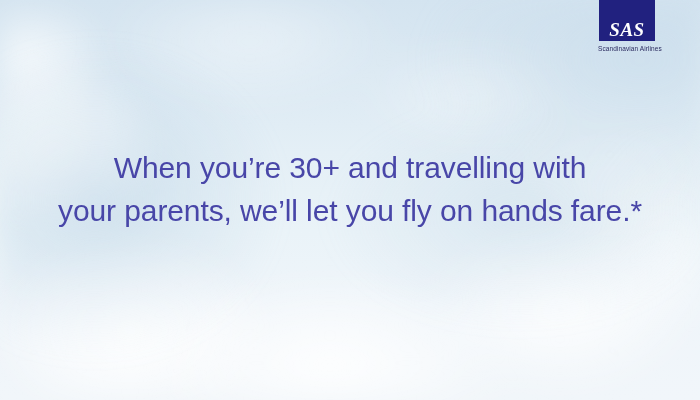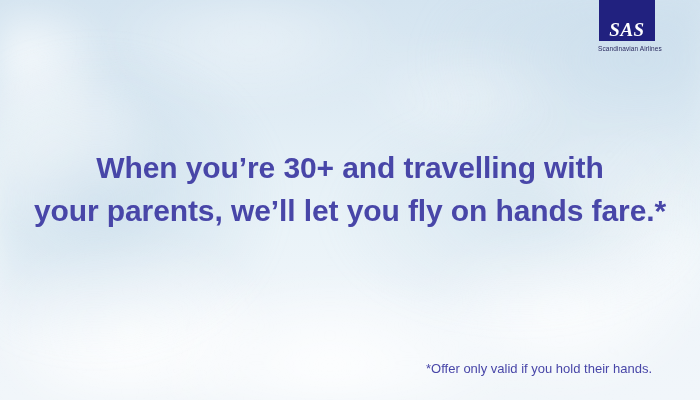--- a/index.html
+++ b/index.html
@@ -110,21 +110,21 @@
   
   .headline {
     position: absolute;
     left: 0;
     right: 0;
     top: 146px;
     text-align: center;
     color: #4846a8;
     font-size: 30px;
     line-height: 43px;
-    font-weight: 700;
+    font-weight: 400;
     letter-spacing: -0.1px;
   }
 
   .headline .line {
     display: block;
     white-space: nowrap;
   }
 
   
   .footnote {
@@ -152,15 +152,14 @@
       <span class="logo-wordmark">SAS</span>
     </div>
     <div class="logo-tagline">Scandinavian Airlines</div>
   </div>
 
   <div class="headline">
     <span class="line">When you’re 30+ and travelling with</span>
     <span class="line">your parents, we’ll let you fly on hands fare.*</span>
   </div>
 
-  <div class="footnote">*Offer only valid if you hold their hands.</div>
 
 </div>
 
 </body></html>

